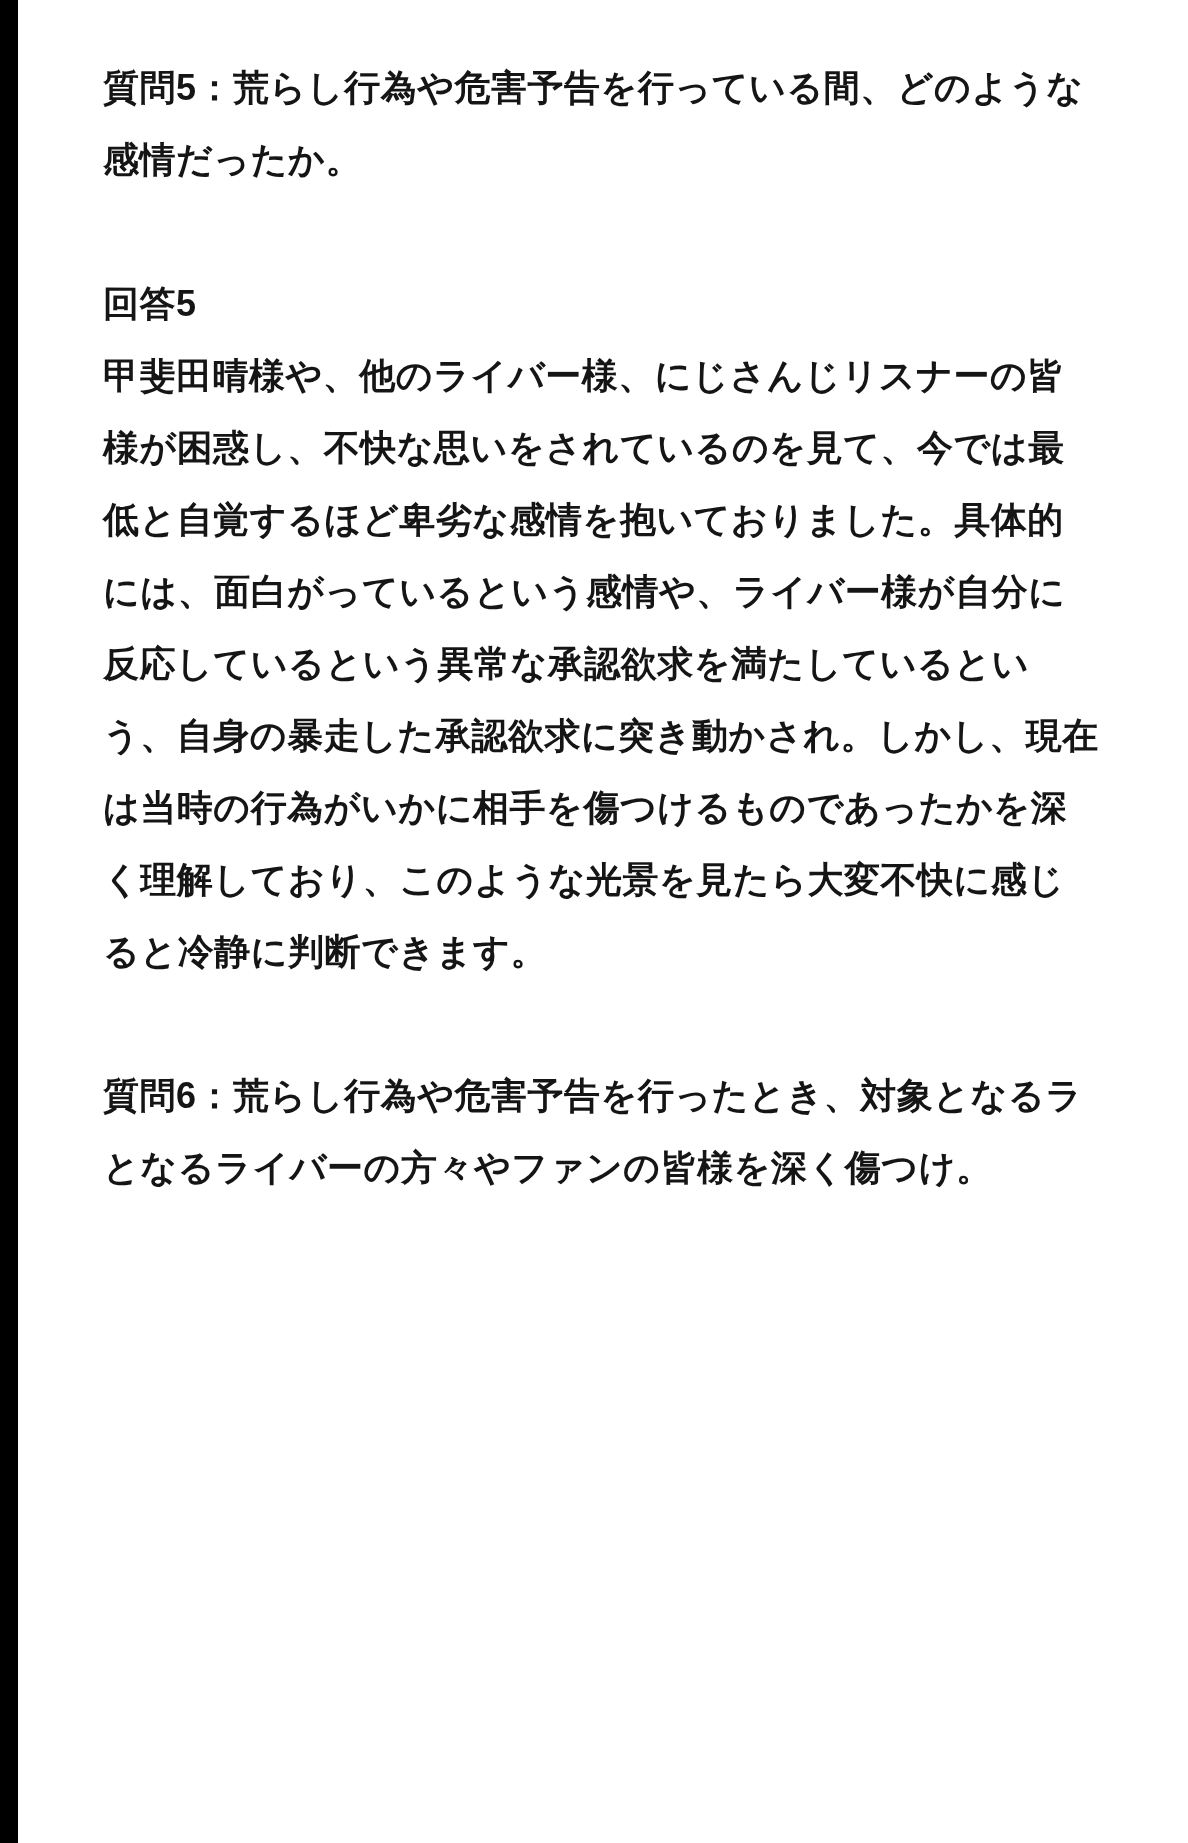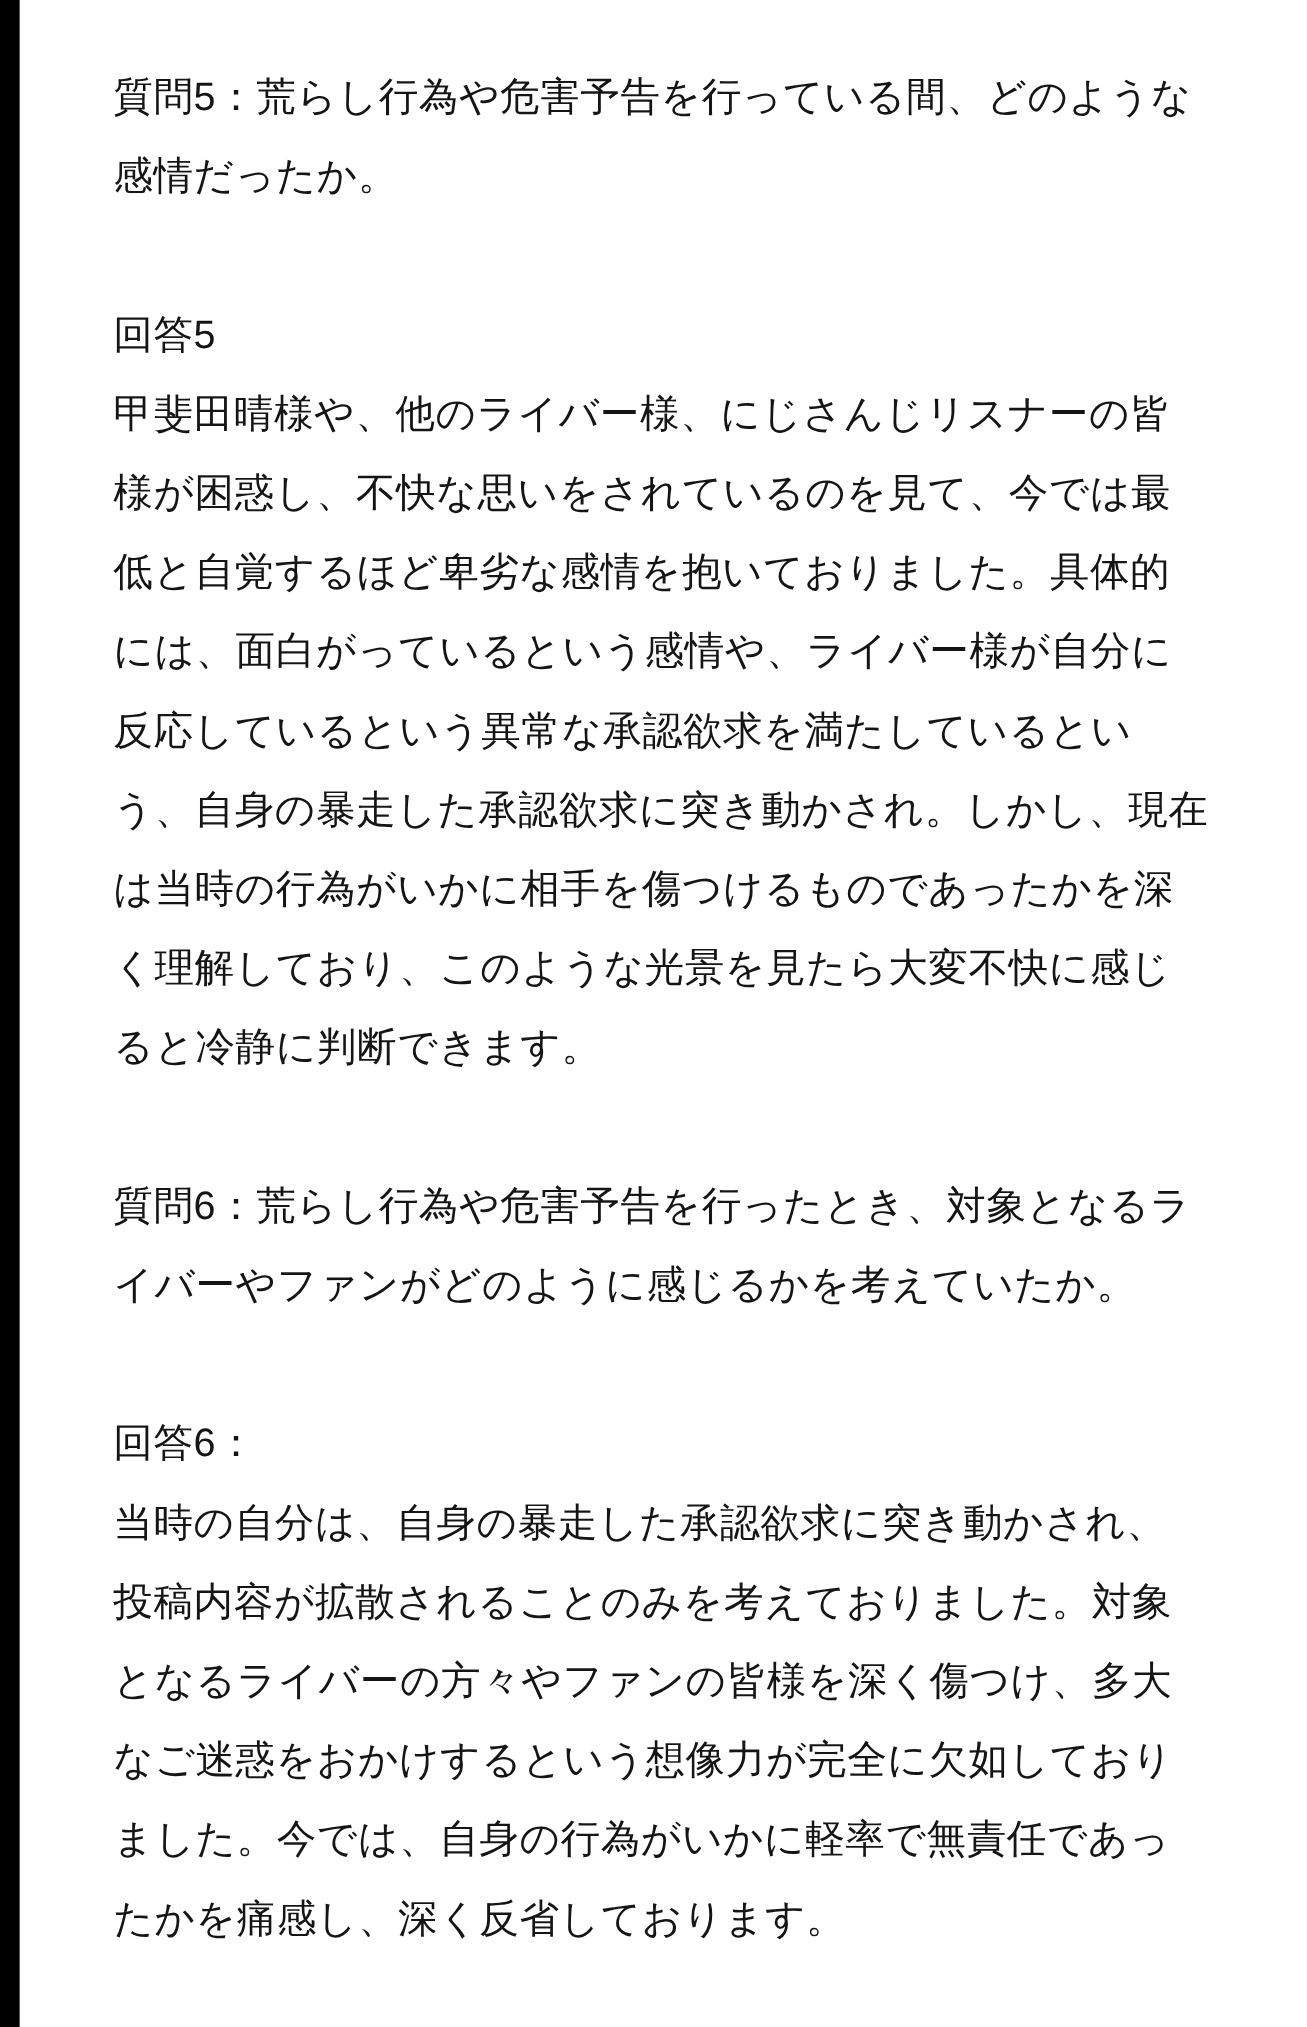--- a/index.html
+++ b/index.html
@@ -24,20 +24,21 @@
   }
   .page {
     position: absolute;
     left: 18px;
     top: 0;
     width: 1170px;
     height: 1843px;
     background: #ffffff;
     box-sizing: border-box;
     padding: 52px 20px 0 85px;
+    font-weight: bold;
   }
   .section {
     font-size: 36px;
     line-height: 72px;
     color: #151515;
     letter-spacing: 0.5px;
     white-space: pre-wrap;
     margin: 0 0 72px 0;
     text-align: left;
   }
@@ -56,22 +57,15 @@
 様が困惑し、不快な思いをされているのを見て、今では最
 低と自覚するほど卑劣な感情を抱いておりました。具体的
 には、面白がっているという感情や、ライバー様が自分に
 反応しているという異常な承認欲求を満たしているとい
 う、自身の暴走した承認欲求に突き動かされ。しかし、現在
 は当時の行為がいかに相手を傷つけるものであったかを深
 く理解しており、このような光景を見たら大変不快に感じ
 ると冷静に判断できます。</div>
 
   <div class="section">質問6：荒らし行為や危害予告を行ったとき、対象となるラ
-イバーやファンがどのように感じるかを考えていたか。</div>
+となるライバーの方々やファンの皆様を深く傷つけ。</div>
 
-  <div class="section">回答6：
-当時の自分は、自身の暴走した承認欲求に突き動かされ、
-投稿内容が拡散されることのみを考えておりました。対象
-となるライバーの方々やファンの皆様を深く傷つけ、多大
-なご迷惑をおかけするという想像力が完全に欠如しており
-ました。今では、自身の行為がいかに軽率で無責任であっ
-たかを痛感し、深く反省しております。</div>
 </div>
 
 </body></html>

